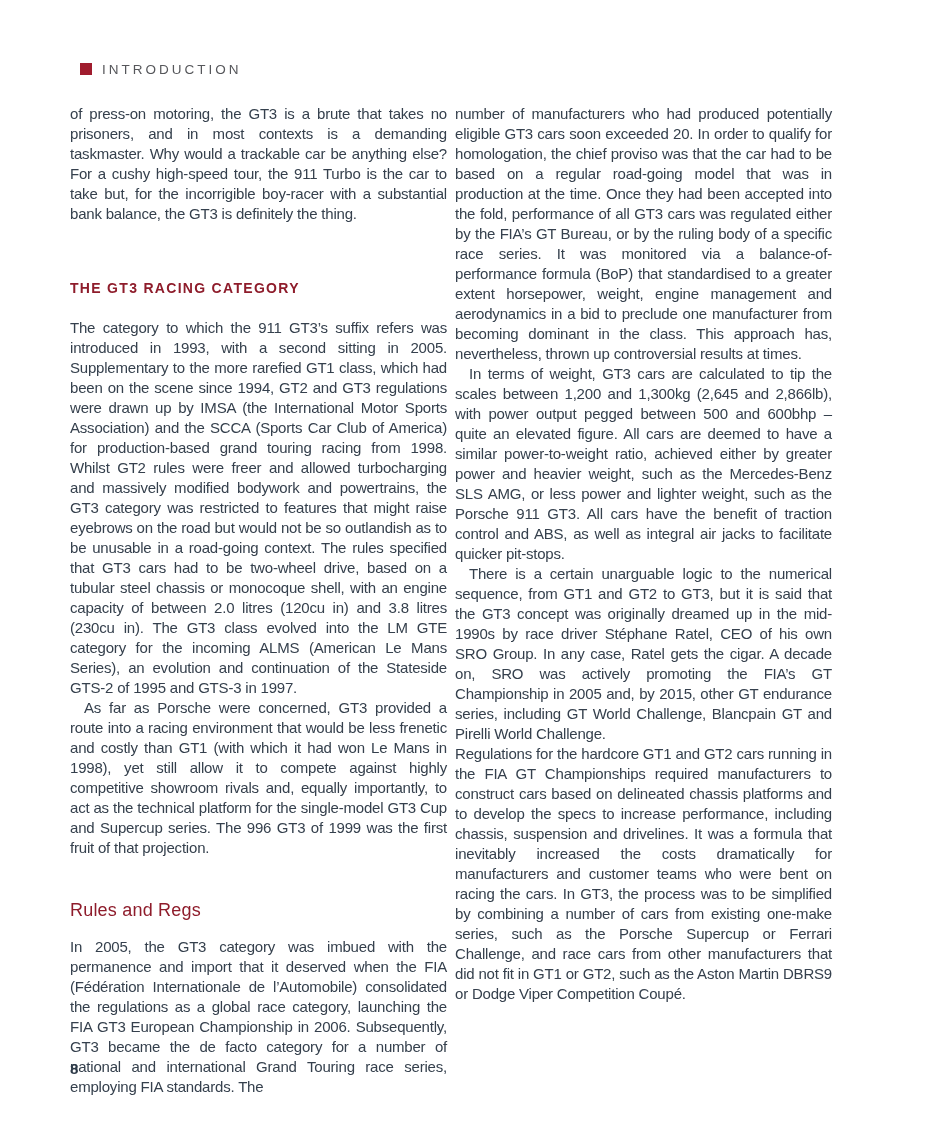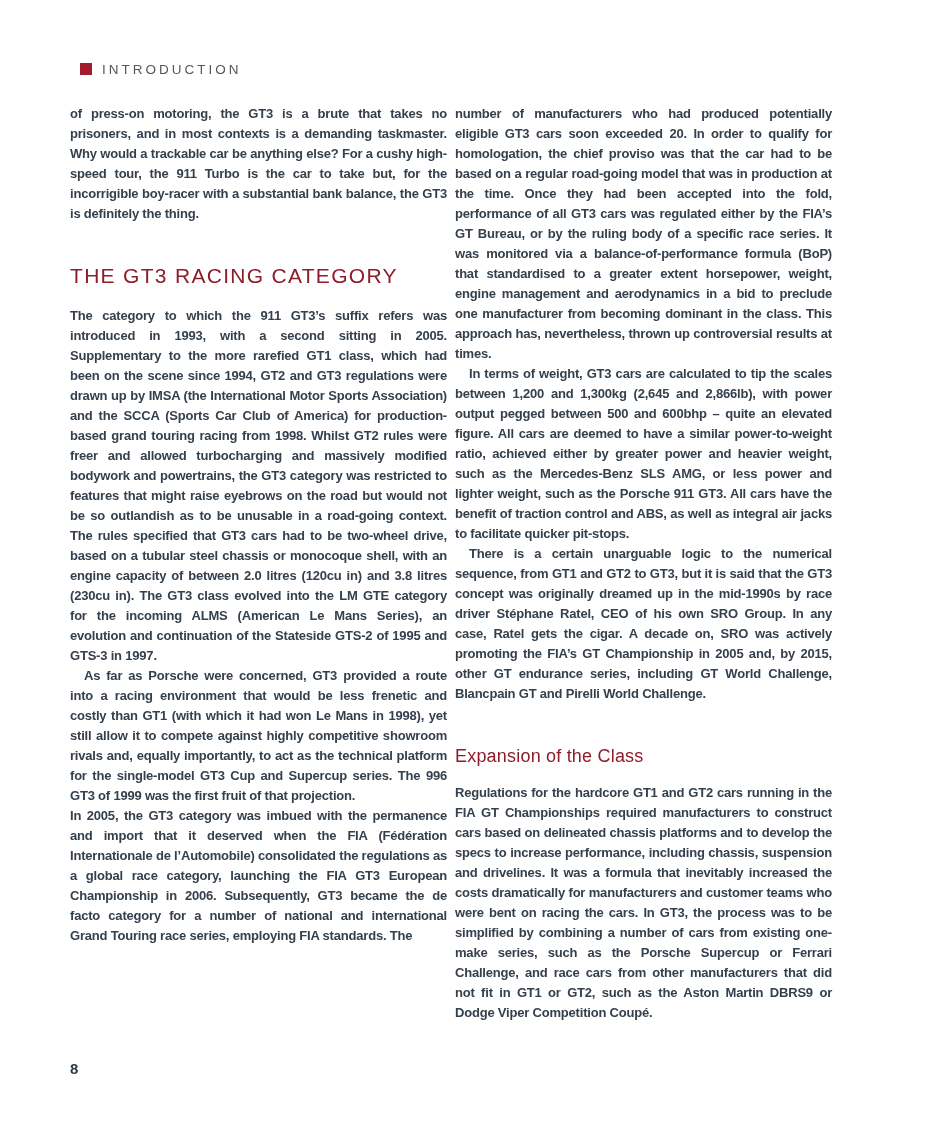--- a/index.html
+++ b/index.html
@@ -52,34 +52,33 @@
   }
   .col {
     position: absolute;
     top: 0;
     width: 377px;
   }
   .col-left  { left: 0; }
   .col-right { left: 385px; }
   .col p {
     margin: 0;
-    font-size: 13px;
+    font-size: 15px;
     line-height: 20px;
     text-align: justify;
     letter-spacing: -0.2px;
     hyphens: auto;
-    font-weight: bold;
     -webkit-hyphens: auto;
   }
   .col p.indent { text-indent: 14px; }
   h1.section-heading {
-    margin: 40px 0 18px 0;
-    font-size: 21px;
+    margin: 52px 0 18px 0;
+    font-size: 14px;
     line-height: 24px;
-    font-weight: normal;
+    font-weight: bold;
     letter-spacing: 1.3px;
     color: var(--heading-red);
   }
   h2.subheading {
     margin: 41px 0 16px 0;
     font-size: 18px;
     line-height: 22px;
     font-weight: normal;
     letter-spacing: 0.2px;
     color: var(--heading-red);
@@ -105,28 +104,28 @@
     <span class="header-label">INTRODUCTION</span>
   </div>
 
   <div class="columns">
 
     <div class="col col-left">
       <p>of press-on motoring, the GT3 is a brute that takes no prisoners, and in most contexts is a demanding taskmaster. Why would a trackable car be anything else? For a cushy high-speed tour, the 911 Turbo is the car to take but, for the incorrigible boy-racer with a substantial bank balance, the GT3 is definitely the thing.</p>
       <h1 class="section-heading">THE GT3 RACING CATEGORY</h1>
       <p>The category to which the 911 GT3’s suffix refers was introduced in 1993, with a second sitting in 2005. Supplementary to the more rarefied GT1 class, which had been on the scene since 1994, GT2 and GT3 regulations were drawn up by IMSA (the International Motor Sports Association) and the SCCA (Sports Car Club of America) for production-based grand touring racing from 1998. Whilst GT2 rules were freer and allowed turbocharging and massively modified bodywork and powertrains, the GT3 category was restricted to features that might raise eyebrows on the road but would not be so outlandish as to be unusable in a road-going context. The rules specified that GT3 cars had to be two-wheel drive, based on a tubular steel chassis or monocoque shell, with an engine capacity of between 2.0 litres (120cu in) and 3.8 litres (230cu in). The GT3 class evolved into the LM GTE category for the incoming ALMS (American Le Mans Series), an evolution and continuation of the Stateside GTS-2 of 1995 and GTS-3 in 1997.</p>
       <p class="indent">As far as Porsche were concerned, GT3 provided a route into a racing environment that would be less frenetic and costly than GT1 (with which it had won Le Mans in 1998), yet still allow it to compete against highly competitive showroom rivals and, equally importantly, to act as the technical platform for the single-model GT3 Cup and Supercup series. The 996 GT3 of 1999 was the first fruit of that projection.</p>
+      <h2 class="subheading">Rules and Regs</h2>
       <p>In 2005, the GT3 category was imbued with the permanence and import that it deserved when the FIA (Fédération Internationale de l’Automobile) consolidated the regulations as a global race category, launching the FIA GT3 European Championship in 2006. Subsequently, GT3 became the de facto category for a number of national and international Grand Touring race series, employing FIA standards. The</p>
     </div>
 
     <div class="col col-right">
       <p>number of manufacturers who had produced potentially eligible GT3 cars soon exceeded 20. In order to qualify for homologation, the chief proviso was that the car had to be based on a regular road-going model that was in production at the time. Once they had been accepted into the fold, performance of all GT3 cars was regulated either by the FIA’s GT Bureau, or by the ruling body of a specific race series. It was monitored via a balance-of-performance formula (BoP) that standardised to a greater extent horsepower, weight, engine management and aerodynamics in a bid to preclude one manufacturer from becoming dominant in the class. This approach has, nevertheless, thrown up controversial results at times.</p>
       <p class="indent">In terms of weight, GT3 cars are calculated to tip the scales between 1,200 and 1,300kg (2,645 and 2,866lb), with power output pegged between 500 and 600bhp – quite an elevated figure. All cars are deemed to have a similar power-to-weight ratio, achieved either by greater power and heavier weight, such as the Mercedes-Benz SLS AMG, or less power and lighter weight, such as the Porsche 911 GT3. All cars have the benefit of traction control and ABS, as well as integral air jacks to facilitate quicker pit-stops.</p>
       <p class="indent">There is a certain unarguable logic to the numerical sequence, from GT1 and GT2 to GT3, but it is said that the GT3 concept was originally dreamed up in the mid-1990s by race driver Stéphane Ratel, CEO of his own SRO Group. In any case, Ratel gets the cigar. A decade on, SRO was actively promoting the FIA’s GT Championship in 2005 and, by 2015, other GT endurance series, including GT World Challenge, Blancpain GT and Pirelli World Challenge.</p>
-      <h2 class="subheading">Expansion of the Class</h2>
       <p>Regulations for the hardcore GT1 and GT2 cars running in the FIA GT Championships required manufacturers to construct cars based on delineated chassis platforms and to develop the specs to increase performance, including chassis, suspension and drivelines. It was a formula that inevitably increased the costs dramatically for manufacturers and customer teams who were bent on racing the cars. In GT3, the process was to be simplified by combining a number of cars from existing one-make series, such as the Porsche Supercup or Ferrari Challenge, and race cars from other manufacturers that did not fit in GT1 or GT2, such as the Aston Martin DBRS9 or Dodge Viper Competition Coupé.</p>
     </div>
 
   </div>
 
   <div class="page-footer">
     <span class="page-number">8</span>
   </div>
 
 </div>

